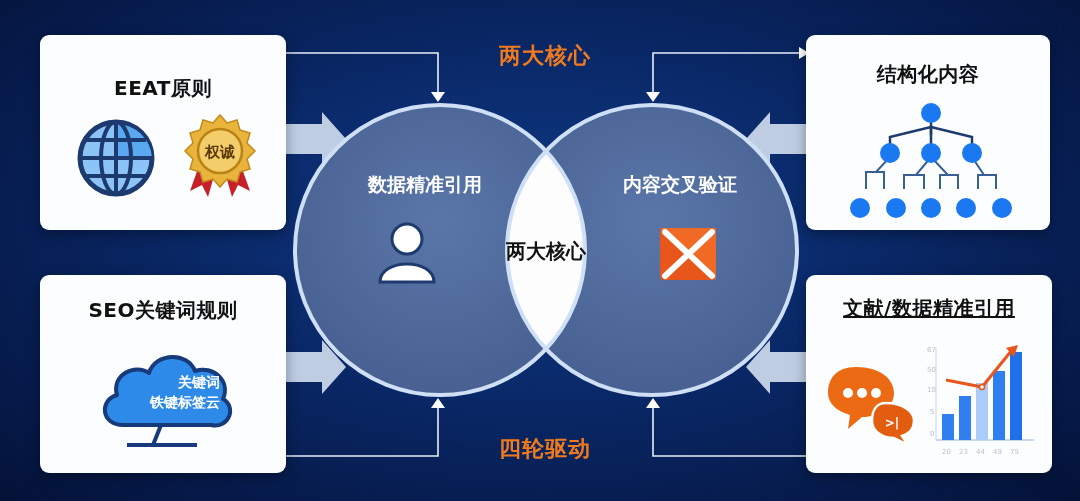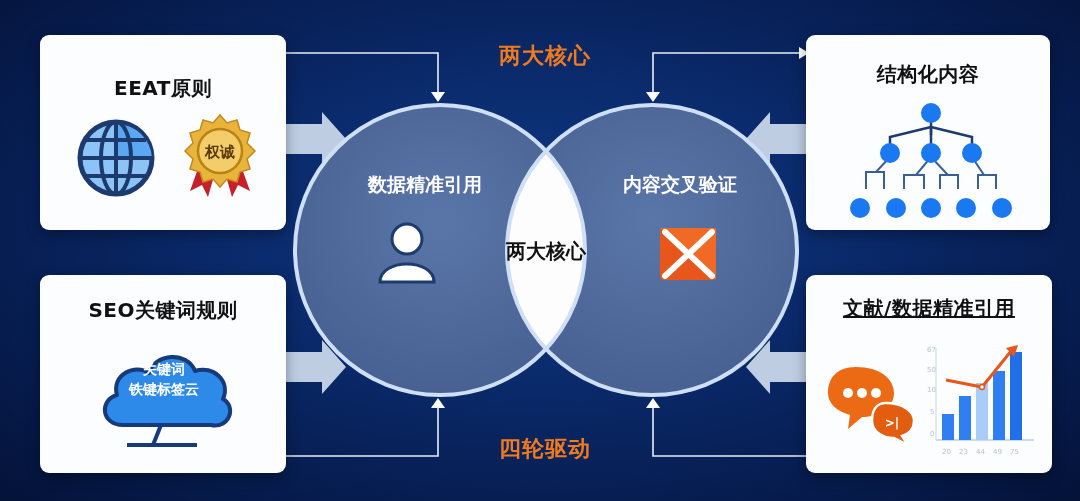--- a/index.html
+++ b/index.html
@@ -130,21 +130,21 @@
     </svg>
   </div>
 
   <div class="card" style="left:40px; top:275px; width:246px; height:198px;">
     <div class="card-title" style="top:22px;">SEO关键词规则</div>
     <svg width="140" height="110" style="left:55px; top:70px;">
       <path d="M28,80 C6,80 4,55 22,50 C16,30 40,18 54,28 C60,8 92,6 100,26 C118,20 136,36 128,54 C142,62 134,84 116,80 Z" fill="#2e8ae8" stroke="#163a7a" stroke-width="4" stroke-linejoin="round"></path>
       <line x1="66" y1="80" x2="58" y2="100" stroke="#163a7a" stroke-width="4"></line>
       <line x1="32" y1="100" x2="102" y2="100" stroke="#163a7a" stroke-width="4"></line>
     </svg>
-    <div class="cloud-text" style="left:68px; top:84px; width:112px;">
+    <div class="cloud-text" style="left:68px; top:97px; width:112px;text-align:right;">
       <div>关键词</div>
       <div>铁键标签云</div>
     </div>
   </div>
 
   <div class="card" style="left:806px; top:35px; width:244px; height:195px;">
     <div class="card-title" style="top:26px;">结构化内容</div>
     <svg width="200" height="130" style="left:22px; top:62px;">
       <g stroke="#1e3b6e" stroke-width="2.5" fill="none">
         <polyline points="103,16 103,38"></polyline>

